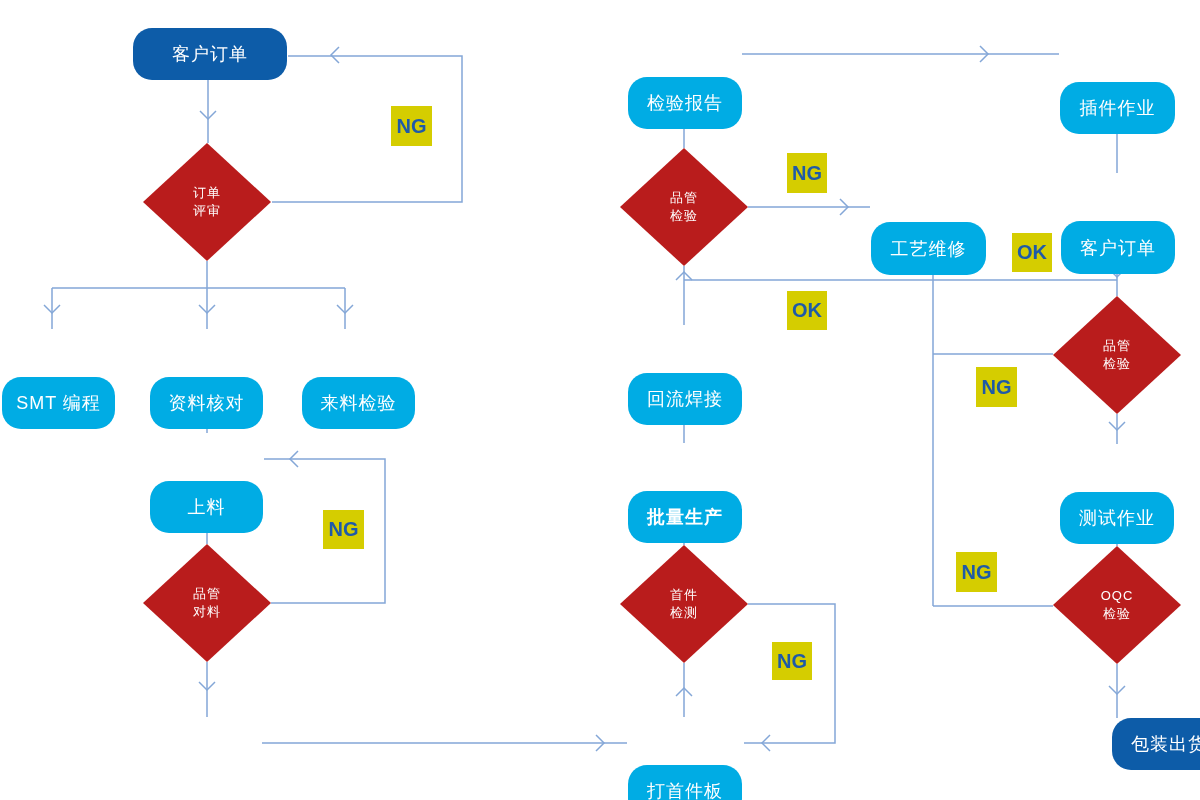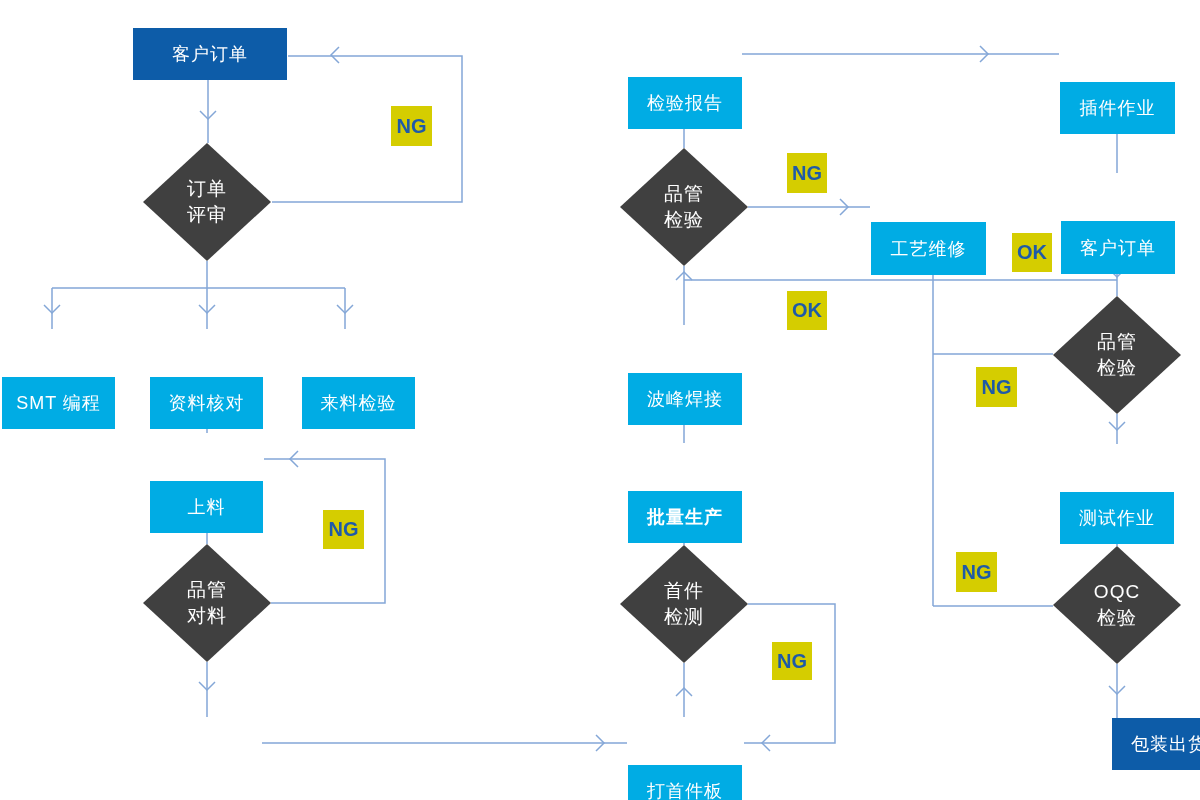--- a/index.html
+++ b/index.html
@@ -15,27 +15,28 @@
   .node {
     position: absolute;
     display: flex;
     align-items: center;
     justify-content: center;
     color: #ffffff;
     font-size: 18px;
     letter-spacing: 1px;
     text-align: center;
     box-sizing: border-box;
+    border-radius: 19px;
   }
   .rect-cyan { background: #00ace4; margin-top: 48px; }
   .rect-dark { background: #0d5ca8; }
   .diamond {
-    background: #404040;
+    background: #b91c1c;
     clip-path: polygon(50% 0, 100% 50%, 50% 100%, 0 50%);
-    font-size: 19px;
+    font-size: 13px;
     line-height: 1.35;
     white-space: pre-line;
   }
   .badge {
     position: absolute;
     background: #d5cd00;
     color: #1e5aa8;
     font-size: 20px;
     font-weight: 600;
     display: flex;
@@ -112,21 +113,21 @@
   <div class="node rect-cyan" style="left:150px; top:329px; width:113px; height:52px;">资料核对</div>
   <div class="node rect-cyan" style="left:302px; top:329px; width:113px; height:52px;">来料检验</div>
   <div class="node rect-cyan" style="left:150px; top:433px; width:113px; height:52px;">上料</div>
   <div class="node diamond" style="left:143px; top:544px; width:128px; height:118px;">品管
 对料</div>
 
   <div class="node rect-cyan" style="left:628px; top:29px;  width:114px; height:52px;">检验报告</div>
   <div class="node diamond" style="left:620px; top:148px; width:128px; height:118px;">品管
 检验</div>
   <div class="node rect-cyan" style="left:871px; top:174px; width:115px; height:53px;">工艺维修</div>
-  <div class="node rect-cyan" style="left:628px; top:325px; width:114px; height:52px;">波峰焊接</div>
+  <div class="node rect-cyan" style="left:628px; top:325px; width:114px; height:52px;">回流焊接</div>
   <div class="node rect-cyan" style="left:628px; top:443px; width:114px; height:52px;font-weight:bold;">批量生产</div>
   <div class="node diamond" style="left:620px; top:545px; width:128px; height:118px;">首件
 检测</div>
   <div class="node rect-cyan" style="left:628px; top:717px; width:114px; height:52px;">打首件板</div>
 
   <div class="node rect-cyan" style="left:1060px; top:34px;  width:115px; height:52px;">插件作业</div>
   <div class="node rect-cyan" style="left:1061px; top:173px; width:114px; height:53px;">客户订单</div>
   <div class="node diamond" style="left:1053px; top:296px; width:128px; height:118px;">品管
 检验</div>
   <div class="node rect-cyan" style="left:1060px; top:444px; width:114px; height:52px;">测试作业</div>

